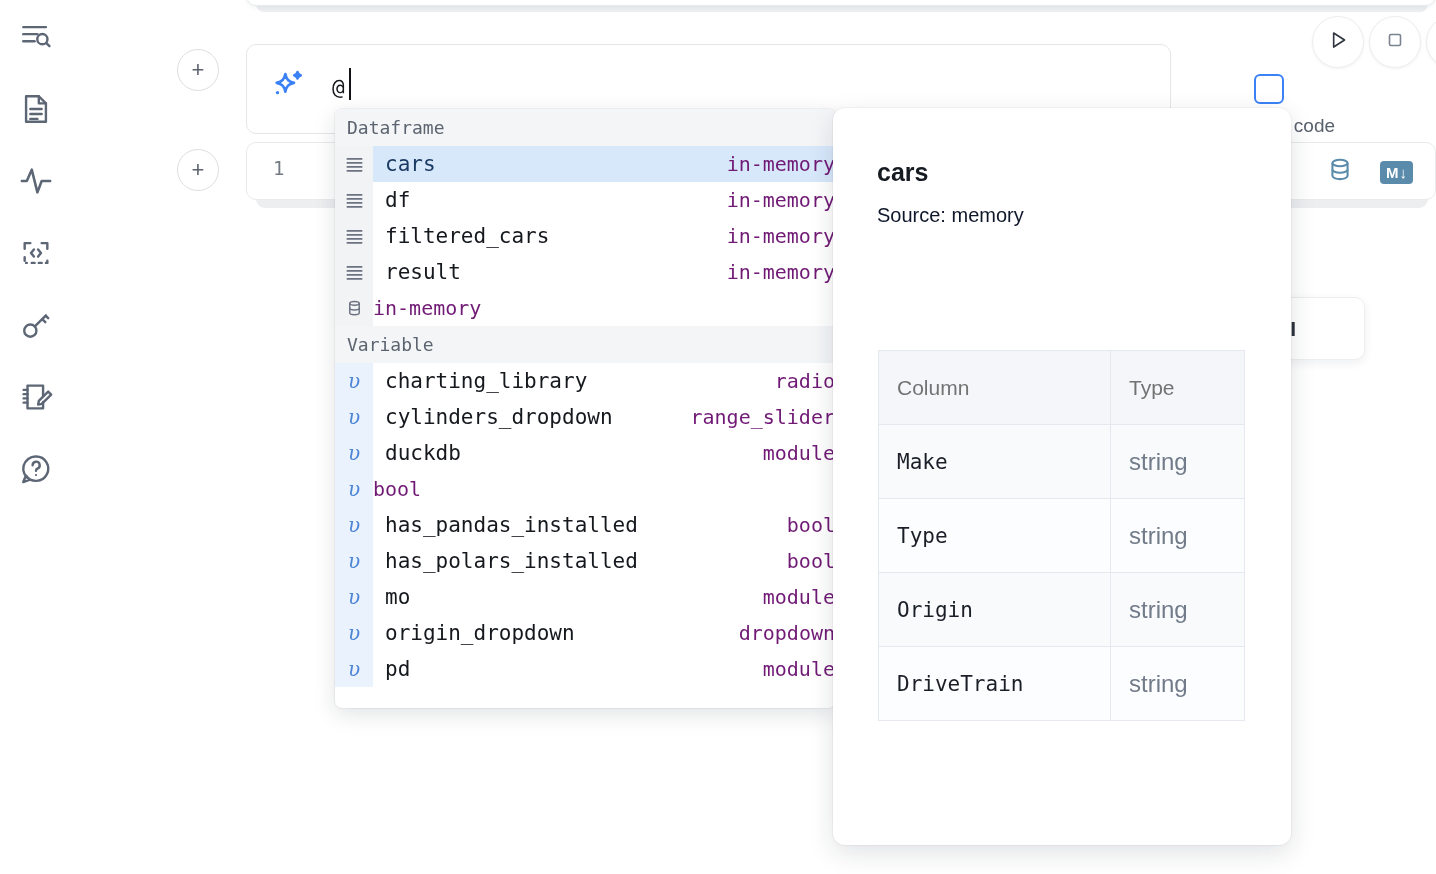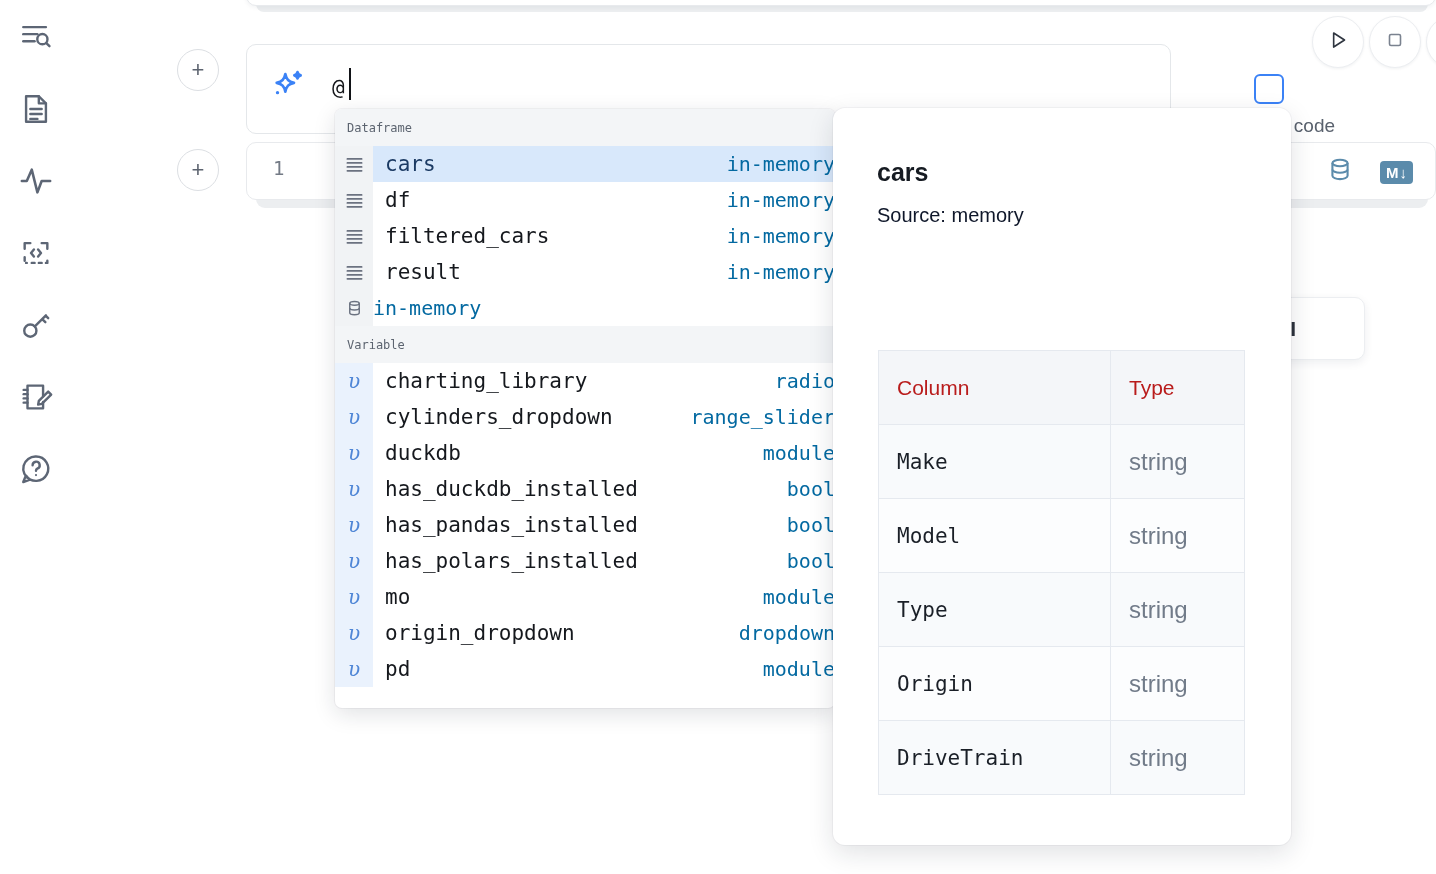--- a/index.html
+++ b/index.html
@@ -119,21 +119,21 @@
   .dropdown {
     position: absolute; left: 335px; top: 109px; width: 500px; height: 599px;
     background: #ffffff; border-radius: 7px;
     box-shadow: 0 6px 22px rgba(20,30,50,.13), 0 0 0 1px rgba(20,30,50,.045);
     overflow: hidden;
   }
   .dd-section {
     height: 37px; background: #f3f5f7;
     display: flex; align-items: center; padding-left: 12px;
     font-family: "DejaVu Sans Mono", "Liberation Mono", monospace;
-    font-size: 12px; color: #5c6470;
+    font-size: 18px; color: #5c6470;
   }
   .dd-row {
     height: 36px; display: flex; align-items: center; background: #ffffff;
     cursor: pointer; position: relative;
   }
   .dd-row.selected { background: #d8e8fb; }
   .dd-gutter {
     width: 38px; height: 36px; flex: 0 0 auto;
     display: flex; align-items: center; justify-content: center;
     background: #f1f3f5;
@@ -141,21 +141,21 @@
   .dd-gutter.var { background: #eaf2fd; }
   .dd-label {
     flex: 1 1 auto; padding-left: 12px;
     font-family: "DejaVu Sans Mono", "Liberation Mono", monospace;
     font-size: 21px; color: #15181d; white-space: nowrap; overflow: hidden;
   }
   .dd-row.selected .dd-label { color: #1b3a63; }
   .dd-meta {
     flex: 0 0 auto; padding-right: 0px;
     font-family: "DejaVu Sans Mono", "Liberation Mono", monospace;
-    font-size: 20px; color: #0369a1; white-space: nowrap;
+    font-size: 20px; color: #701a75; white-space: nowrap;
   }
 
   
   .preview {
     position: absolute; left: 833px; top: 108px; width: 458px; height: 737px;
     background: #ffffff; border-radius: 12px;
     box-shadow: 0 8px 26px rgba(20,30,50,.13), 0 0 0 1px rgba(20,30,50,.04);
     overflow: hidden;
   }
   .pv-title {
@@ -173,21 +173,21 @@
     font-size: 20px; color: #1f2530;
   }
   .pv-table {
     position: absolute; left: 45px; top: 242px; width: 366px;
     border-collapse: collapse; table-layout: fixed;
   }
   .pv-table th, .pv-table td {
     border: 1px solid #e5e9ef; height: 74px; padding: 0 18px; text-align: left;
   }
   .pv-table th {
-    background: #f4f6f9; font-weight: normal; font-size: 21px; color: #b91c1c;
+    background: #f4f6f9; font-weight: normal; font-size: 21px; color: #737373;
   }
   .pv-table td.col-name {
     background: #fcfdfe; font-size: 21px; color: #1a1f27;
     font-family: "DejaVu Sans Mono", "Liberation Mono", monospace;
   }
   .pv-table td.col-type {
     background: #fcfdfe; font-size: 24px; color: #717b89;
   }
   .pv-table tr:nth-child(odd) td { background: #f8fafc; }
   .pv-table col.c1 { width: 232px; }
@@ -394,21 +394,20 @@
         <div class="dd-gutter var">
           <span style="font-family:'DejaVu Serif',serif;font-style:italic;font-size:20px;color:#4f86d6;">υ</span>
         </div>
         <div class="dd-label">duckdb</div>
         <div class="dd-meta">module</div>
       </div>
       <div class="dd-row">
         <div class="dd-gutter var">
           <span style="font-family:'DejaVu Serif',serif;font-style:italic;font-size:20px;color:#4f86d6;">υ</span>
         </div>
-        <div class="dd-label">has_duckdb_installed</div>
         <div class="dd-meta">bool</div>
       </div>
       <div class="dd-row">
         <div class="dd-gutter var">
           <span style="font-family:'DejaVu Serif',serif;font-style:italic;font-size:20px;color:#4f86d6;">υ</span>
         </div>
         <div class="dd-label">has_pandas_installed</div>
         <div class="dd-meta">bool</div>
       </div>
       <div class="dd-row">
@@ -454,24 +453,20 @@
           <th>Column</th>
           <th>Type</th>
         </tr>
       </thead>
       <tbody id="pv-body">
           <tr>
             <td class="col-name">Make</td>
             <td class="col-type">string</td>
           </tr>
           <tr>
-            <td class="col-name">Model</td>
-            <td class="col-type">string</td>
-          </tr>
-          <tr>
             <td class="col-name">Type</td>
             <td class="col-type">string</td>
           </tr>
           <tr>
             <td class="col-name">Origin</td>
             <td class="col-type">string</td>
           </tr>
           <tr>
             <td class="col-name">DriveTrain</td>
             <td class="col-type">string</td>

